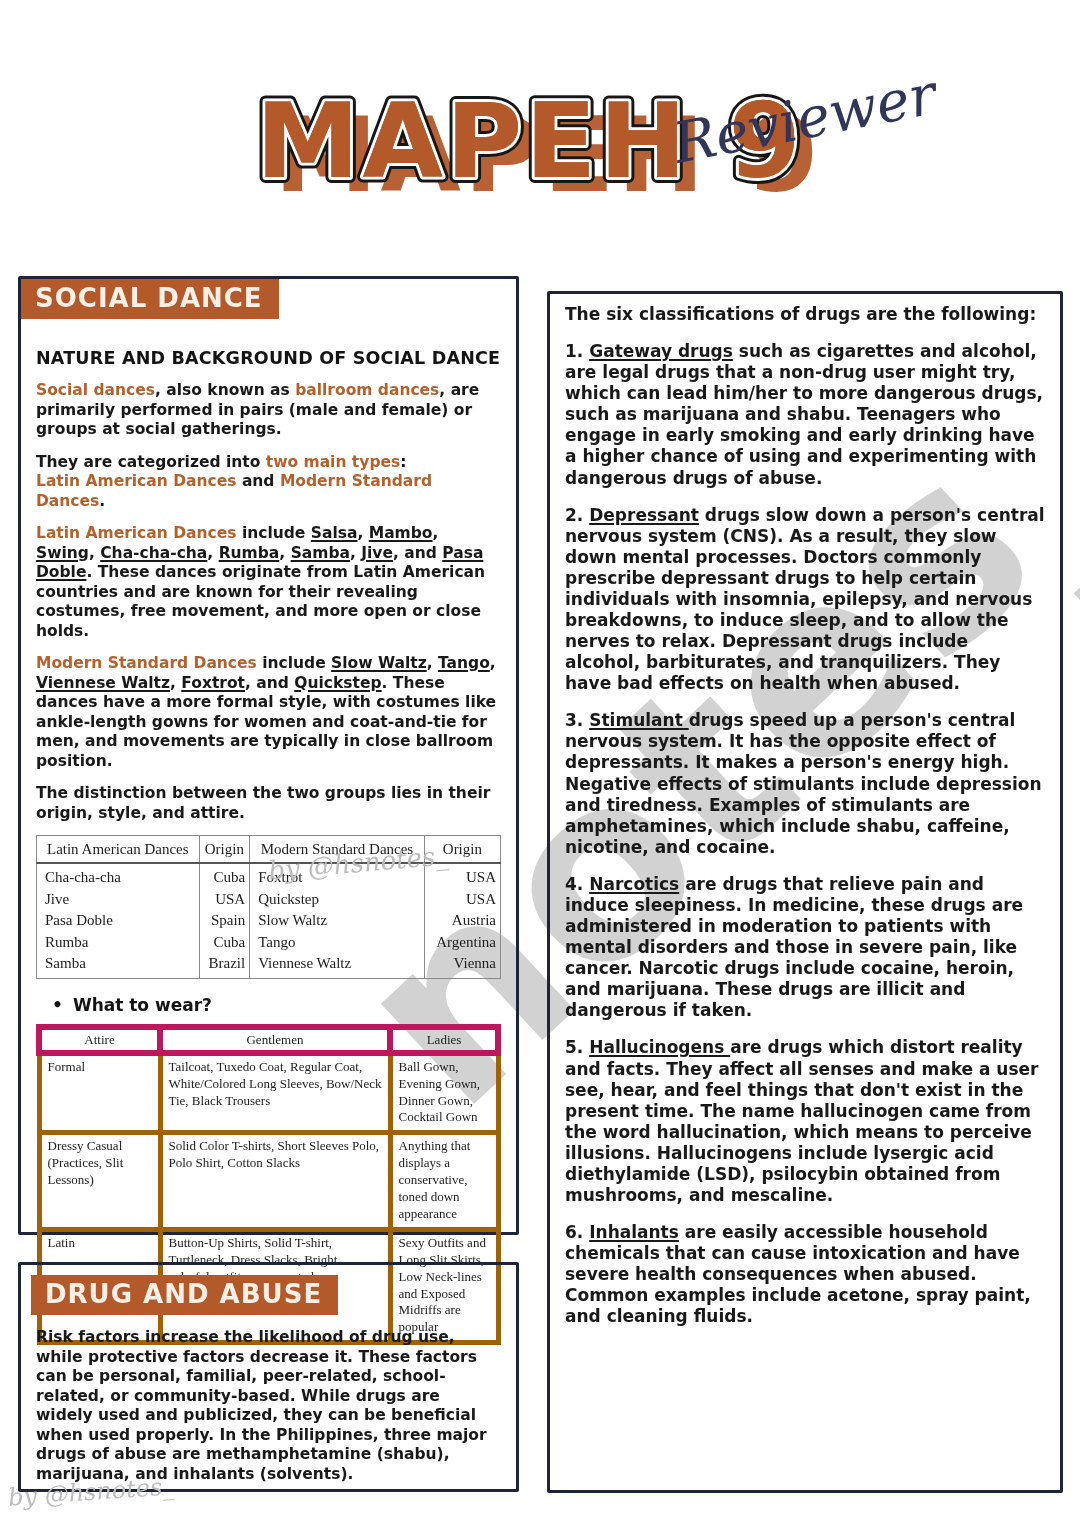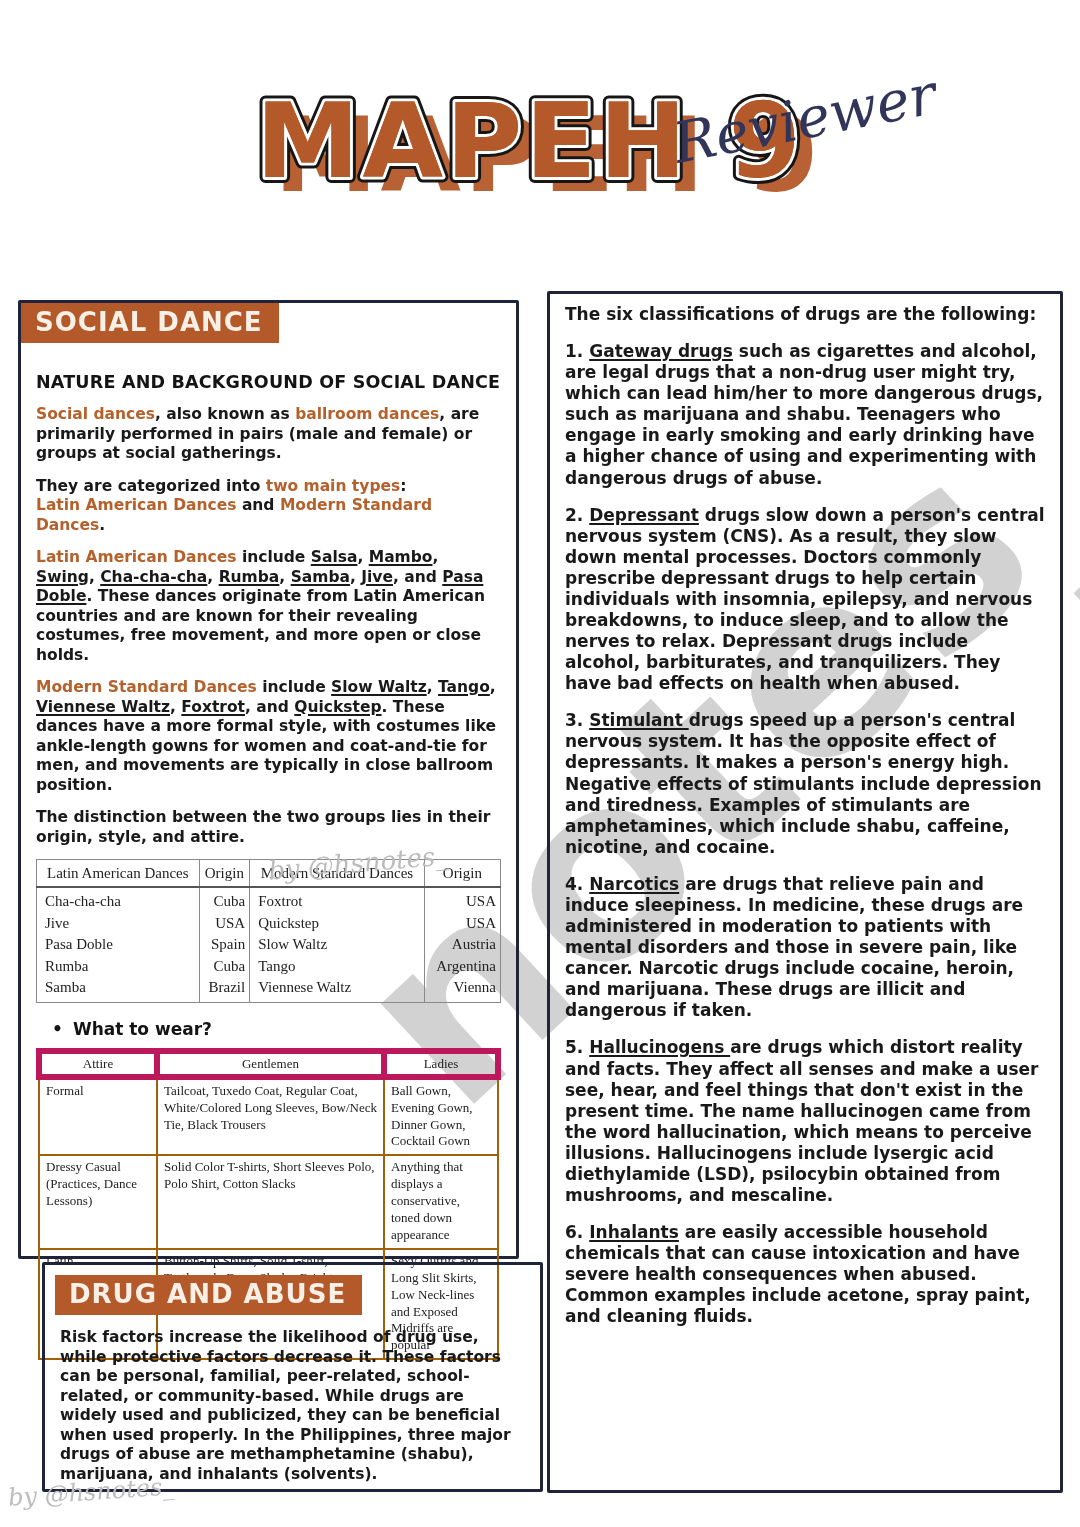--- a/index.html
+++ b/index.html
@@ -15,22 +15,22 @@
   .wm-big{position:absolute;left:400px;top:930px;font-size:250px;font-weight:800;color:#c7c7c7;
       opacity:.8;transform:rotate(-43deg);transform-origin:left center;line-height:1;z-index:0;
       letter-spacing:4px;pointer-events:none;}
   .wm-small{position:absolute;font-family:"DejaVu Serif","Liberation Serif",serif;font-style:italic;
       color:#bcbcbc;z-index:3;pointer-events:none;}
   #wm-table{left:268px;top:848px;font-size:26px;transform:rotate(-5deg);}
   #wm-bottom{left:8px;top:1478px;font-size:24px;transform:rotate(-4deg);}
   
   .box{position:absolute;box-sizing:border-box;border:3px solid #20243a;border-radius:2px;
        background:transparent;z-index:1;}
-  #box-social{left:18px;top:300px;width:501px;height:959px;}
-  #box-drug{left:18px;top:1262px;width:501px;height:230px;margin-left:24px;}
+  #box-social{left:18px;top:276px;width:501px;height:959px;}
+  #box-drug{left:18px;top:1262px;width:501px;height:230px;}
   #box-right{left:547px;top:291px;width:516px;height:1202px;}
   .section-bar{display:inline-block;background:#b4592a;color:#f8f0e7;font-weight:800;
       font-size:26px;letter-spacing:1px;padding:6px 16px 8px 14px;line-height:1;}
   #box-drug .section-bar{margin:10px 0 0 10px;}
   .box-content{padding:8px 15px 0 15px;}
   #box-drug .box-content{padding-top:4px;}
   .subhead{font-weight:800;font-size:17.5px;color:#141414;margin:21px 0 0 0;letter-spacing:.2px;}
   .para{font-weight:700;font-size:15.5px;line-height:1.26;color:#191919;margin:13px 0 0 0;}
   .para-right{font-weight:700;font-size:17px;line-height:1.24;color:#191919;margin:16px 0 0 0;}
   .para-right:first-child{margin-top:6px;}
@@ -43,21 +43,21 @@
       padding:4px 2px;line-height:1.2;}
   .dance-table td{border-left:1px solid #8a8a8a;border-right:1px solid #8a8a8a;padding:1px 4px;line-height:1.3;}
   .dance-table tbody tr:first-child td{padding-top:4px;}
   .dance-table tbody tr:last-child td{border-bottom:1px solid #8a8a8a;padding-bottom:4px;}
   .dance-table td:nth-child(1),.dance-table td:nth-child(3){text-align:left;padding-left:8px;}
   .dance-table td:nth-child(2),.dance-table td:nth-child(4){text-align:right;}
   .wear-head{margin:16px 0 0 16px;font-weight:800;font-size:17px;color:#141414;}
   .wear-head .bullet{margin-right:10px;}
   .wear-table{margin-top:9px;font-family:"Liberation Serif","DejaVu Serif",serif;font-size:13px;color:#222;}
   .wear-table th{font-weight:400;text-align:center;border:6px solid #be185d;padding:2px 4px;}
-  .wear-table td{border:2px solid #a16207;padding:3px 6px 4px 6px;vertical-align:top;line-height:1.3;
+  .wear-table td{border:5px solid #a16207;padding:3px 6px 4px 6px;vertical-align:top;line-height:1.3;
       text-align:left;}
   .wear-table td:first-child{width:104px;}
   .wear-table td:nth-child(2){width:213px;}
 </style>
 </head>
 <body>
 
 <div id="page">
 
   <div class="wm-big">notes_</div>
@@ -135,21 +135,21 @@
               <th>Ladies</th>
             </tr>
           </thead>
           <tbody>
             <tr>
               <td>Formal</td>
               <td>Tailcoat, Tuxedo Coat, Regular Coat, White/Colored Long Sleeves, Bow/Neck Tie, Black Trousers</td>
               <td>Ball Gown, Evening Gown, Dinner Gown, Cocktail Gown</td>
             </tr>
             <tr>
-              <td>Dressy Casual (Practices, Dance Lessons)</td>
+              <td>Dressy Casual (Practices, Slit Lessons)</td>
               <td>Solid Color T-shirts, Short Sleeves Polo, Polo Shirt, Cotton Slacks</td>
               <td>Anything that displays a conservative, toned down appearance</td>
             </tr>
             <tr>
               <td>Latin</td>
               <td>Button-Up Shirts, Solid T-shirt, Turtleneck, Dress Slacks, Bright colorful outfits are accepted</td>
               <td>Sexy Outfits and Long Slit Skirts, Low Neck-lines and Exposed Midriffs are popular</td>
             </tr>
           </tbody>
         </table>

